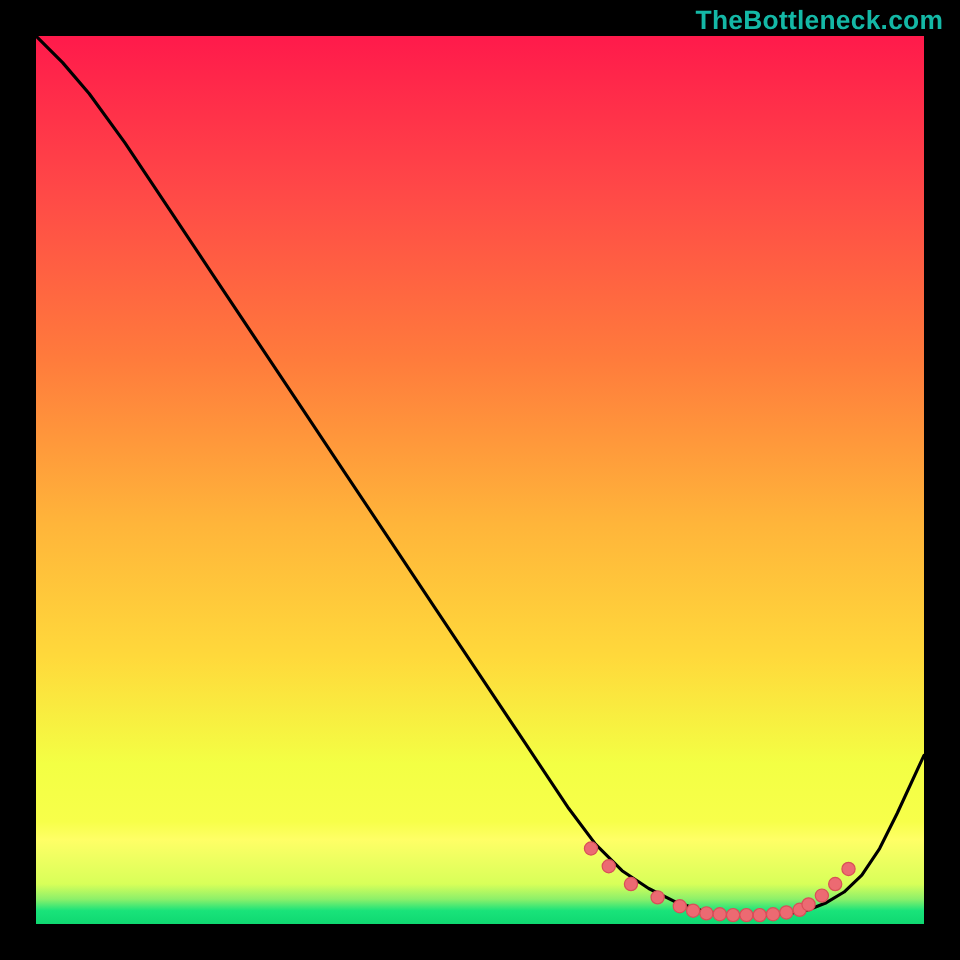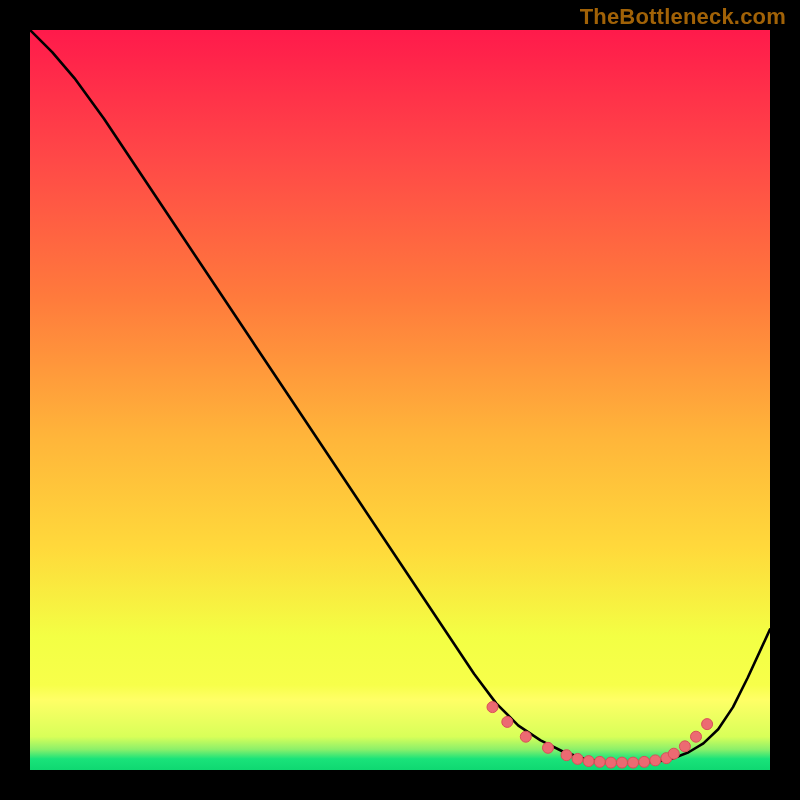--- a/index.html
+++ b/index.html
@@ -10,21 +10,21 @@
     height: 800px;
     background: #000;
   }
   .watermark {
     position: absolute;
     top: 4px;
     right: 14px;
     font-family: Arial, Helvetica, sans-serif;
     font-size: 22px;
     font-weight: 600;
-    color: #a16207;
+    color: #14b8a6;
     letter-spacing: 0.2px;
   }
   .plot {
     position: absolute;
     left: 30px;
     top: 30px;
     width: 740px;
     height: 740px;
   }
   .plot svg { display: block; }

